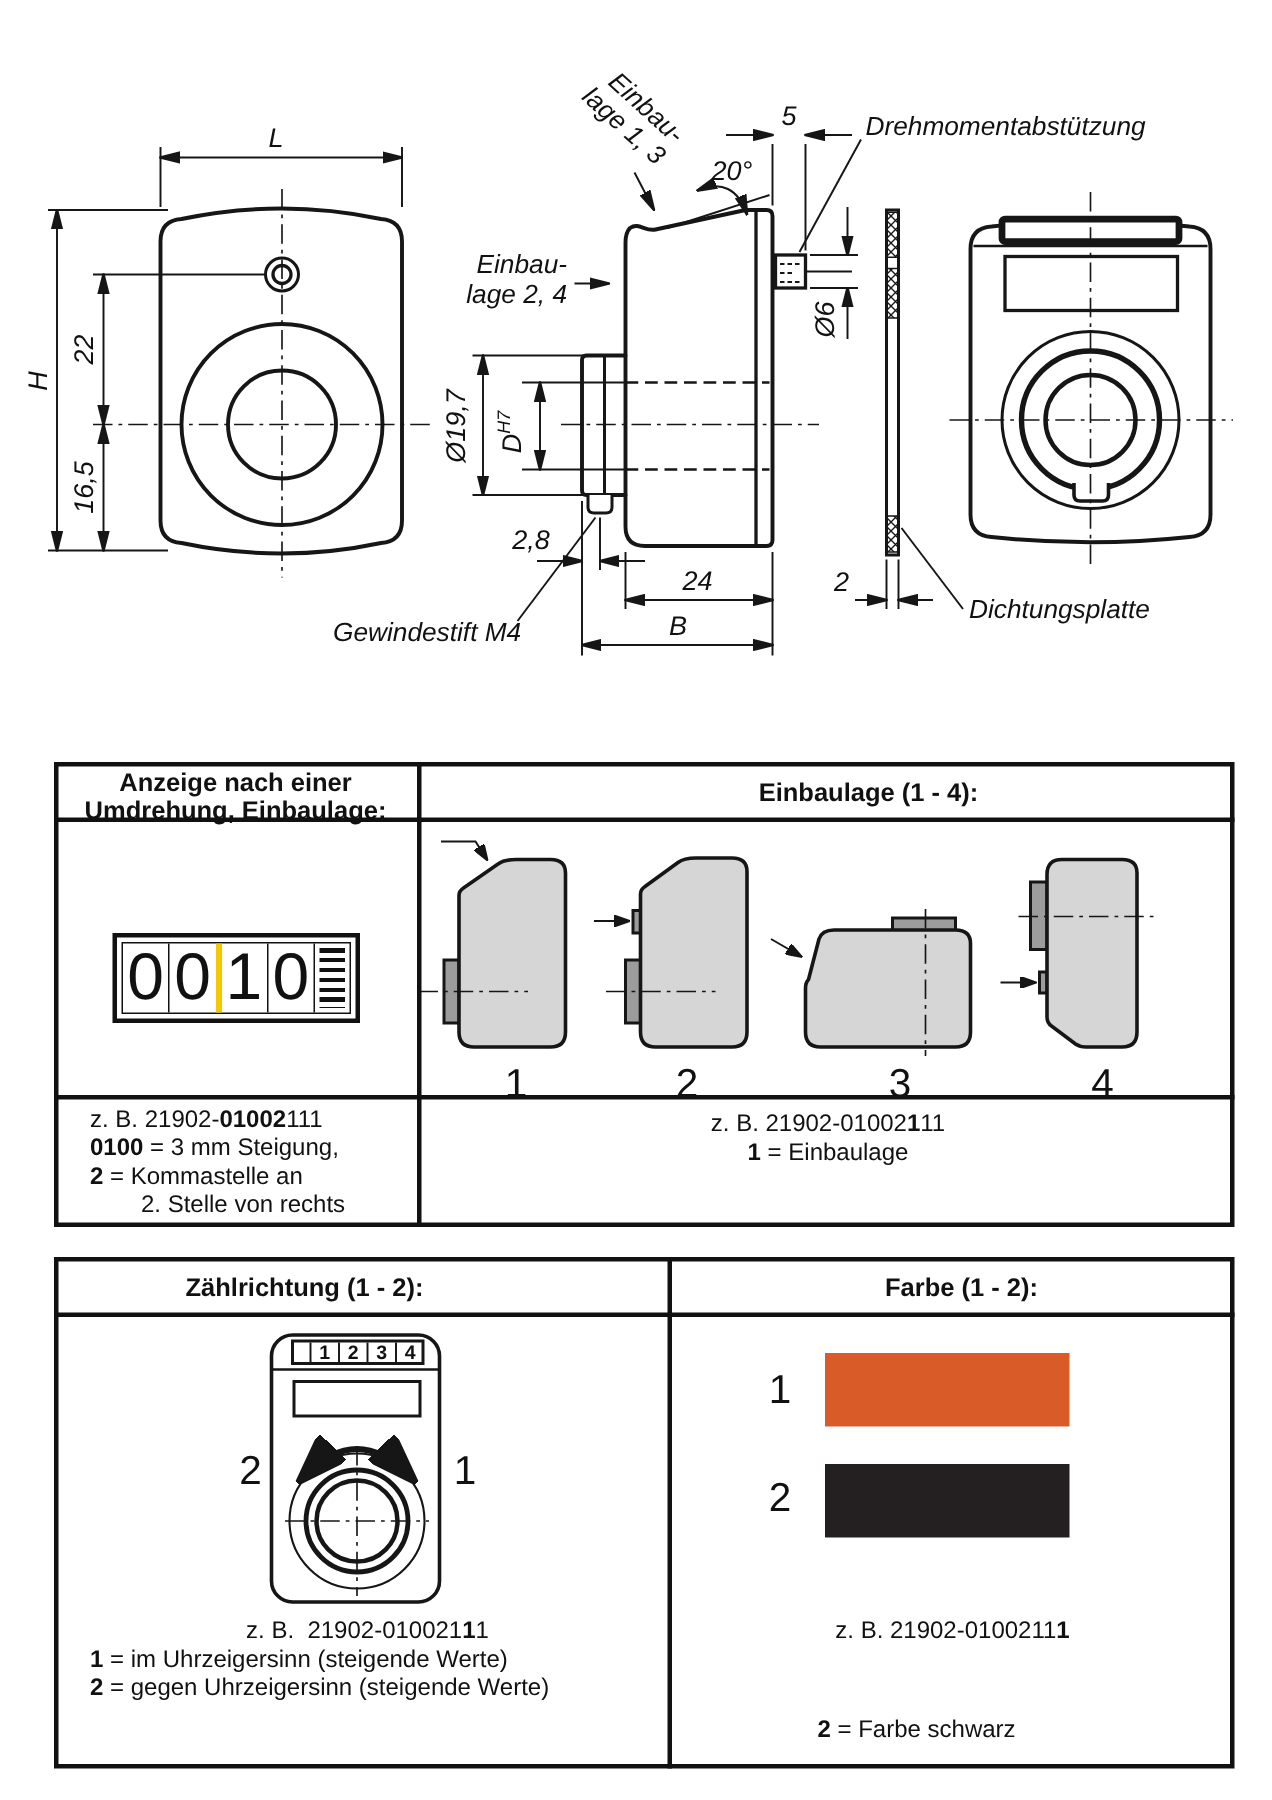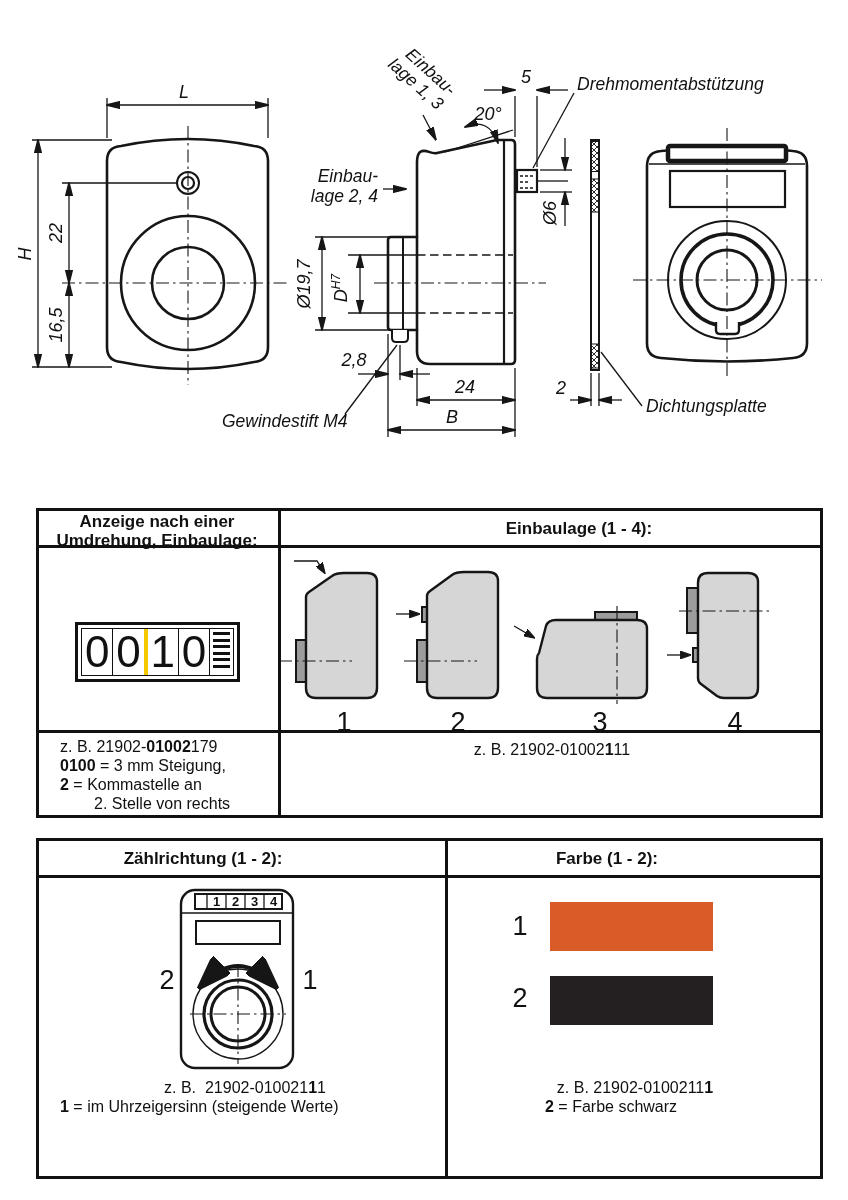--- a/index.html
+++ b/index.html
@@ -253,43 +253,45 @@
     <div class="ysep" style="background: rgb(246, 200, 0);"></div>
     <div class="cd sep">1</div>
     <div class="cd">0</div>
     <div class="stripes-wrap">
           <div class="stripes"></div>
         </div>
   </div>
 </div>
 
 <div class="ftr" style="left:60px;top:737px;width:218px;">
-  <div class="cline"><span>z. B. 21902-</span><b>01002</b><span>179</span></div>
+  <div class="cline"><span>z. B. 21902-</span><b>01002</b><span>111</span></div>
   <div class="cline"><b>0100</b><span> = 3 mm Steigung,</span></div>
   <div class="cline"><b>2</b><span> = Kommastelle an</span></div>
   <div class="cline" style="padding-left:34px;">2. Stelle von rechts</div>
 </div>
 <div class="ftr center" style="left:281px;top:740px;width:542px;">
   <div class="cline"><span>z. B. 21902-01002</span><b>1</b><span>11</span></div>
+  <div class="cline"><b>1</b><span> = Einbaulage</span></div>
 </div>
 
 <div class="tborder" style="left:36px;top:838px;width:787px;height:341px;"></div>
 <div class="vdiv" style="left:445px;top:838px;width:3px;height:341px;"></div>
 <div class="hdiv" style="left:36px;top:875px;width:787px;height:3px;"></div>
 
 <div class="hdr" style="left:39px;top:849px;width:328px;">Zählrichtung (1 - 2):</div>
-<div class="hdr" style="left:436px;top:849px;width:342px;">Farbe (1 - 2):</div>
+<div class="hdr" style="left:446px;top:849px;width:342px;padding-left:24px;">Farbe (1 - 2):</div>
 
 <div class="swatch-label" style="left:505px;top:911px;">1</div>
 <div class="swatch" style="left: 550px; top: 902px; background: rgb(217, 92, 40);"></div>
 <div class="swatch-label" style="left:505px;top:983px;">2</div>
 <div class="swatch" style="left: 550px; top: 976px; background: rgb(36, 32, 33);"></div>
 
 <div class="ftr" style="left:60px;top:1078px;width:370px;">
   <div class="cline center"><span>z. B.  21902-010021</span><b>1</b><span>1</span></div>
   <div class="cline"><b>1</b><span> = im Uhrzeigersinn (steigende Werte)</span></div>
+  <div class="cline"><b>2</b><span> = gegen Uhrzeigersinn (steigende Werte)</span></div>
 </div>
 <div class="ftr" style="left:450px;top:1078px;width:370px;">
   <div class="cline center"><span>z. B. 21902-0100211</span><b>1</b><span></span></div>
-  <div class="cline" style="padding-left:95px;"><b>2</b><span> = Farbe schwarz</span></div>
+  <div class="cline" style="padding-left:95px;margin-top:47px;"><b>2</b><span> = Farbe schwarz</span></div>
 </div>
 
 </div>
 
 </body></html>

